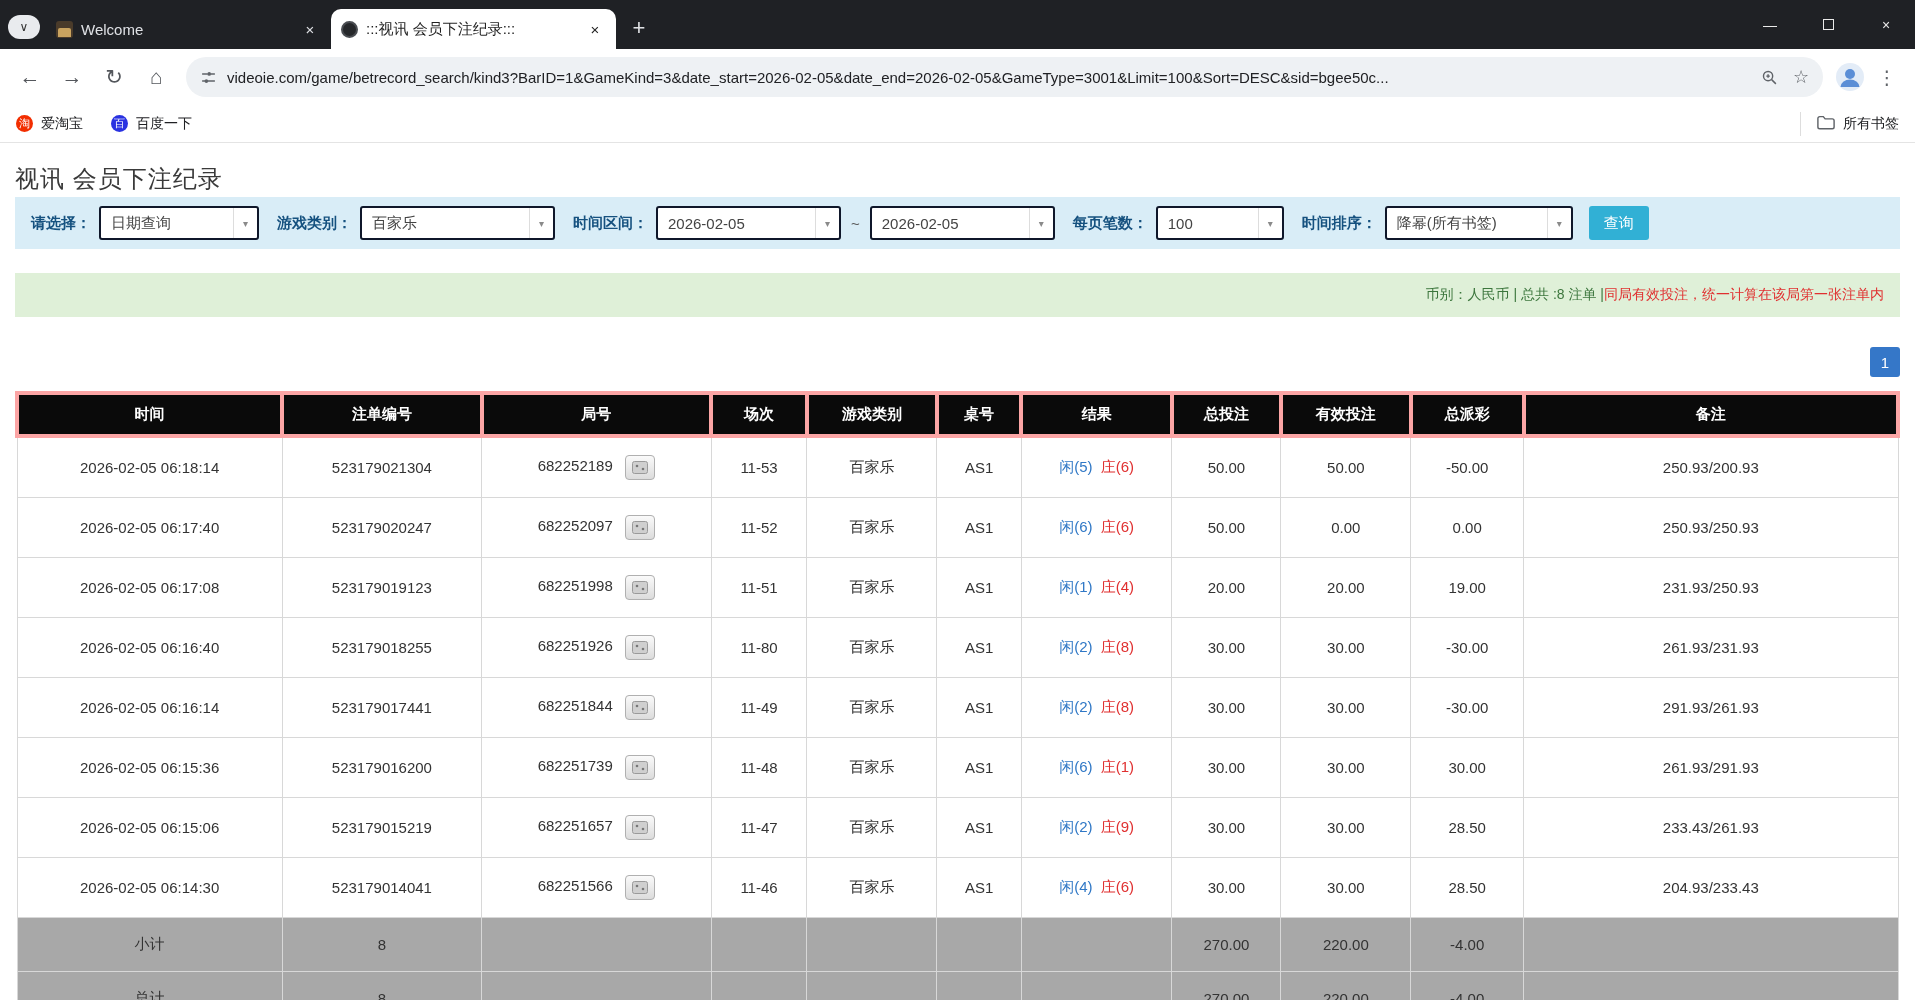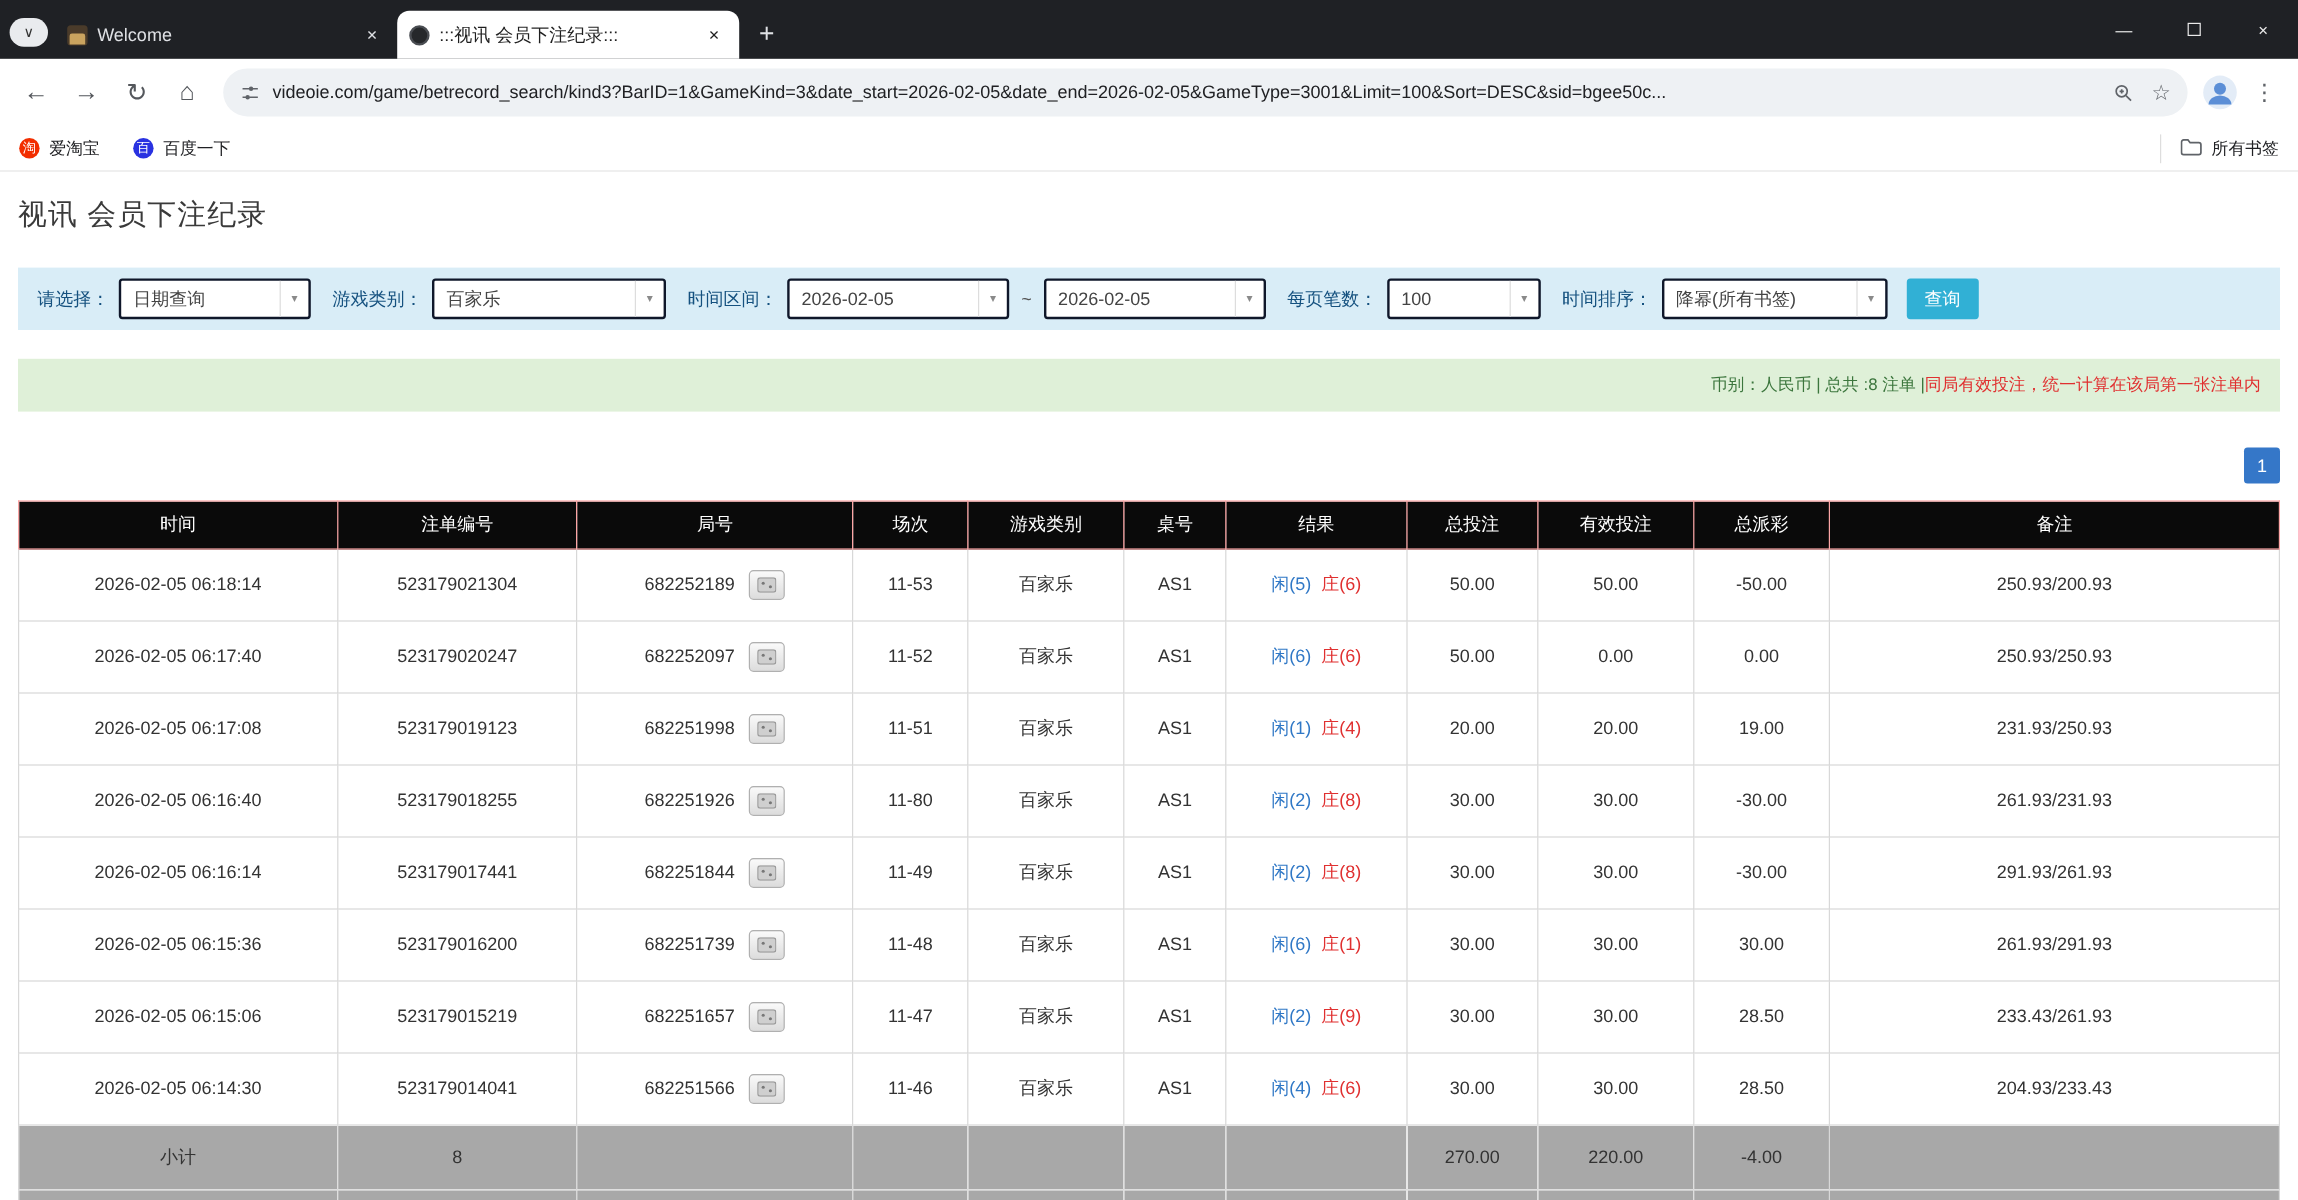--- a/index.html
+++ b/index.html
@@ -40,44 +40,44 @@
 .bookmarks{height:38px;background:#fff;border-bottom:1px solid #e4e4e4;display:flex;align-items:center;
   padding:0 16px;font-size:14px;color:#202124;gap:28px}
 .bm{display:flex;align-items:center;gap:8px}
 .bm-ico{width:17px;height:17px;border-radius:50%;color:#fff;font-size:11px;display:flex;align-items:center;justify-content:center}
 .bm-ico.tao{background:#f22e00}
 .bm-ico.baidu{background:#2932e1}
 .all-bm{margin-left:auto;display:flex;align-items:center;gap:8px;border-left:1px solid #ddd;padding-left:16px;height:24px}
 
 
 .content{padding:0 15px;background:#fff}
-h1{font-size:24px;font-weight:500;color:#3a3a3a;margin:20px 0 28px;letter-spacing:1px}
+h1{font-size:24px;font-weight:500;color:#3a3a3a;margin:20px 0 2px;letter-spacing:1px}
 
 .filter-bar{background:var(--filter-bg,#d9edf7);height:52px;display:flex;align-items:center;
   padding:0 16px;gap:8px;font-size:15px}
-.flabel{color:var(--label-blue,#15517f);font-weight:400;margin-left:10px;white-space:nowrap}
+.flabel{color:var(--label-blue,#15517f);font-weight:700;margin-left:10px;white-space:nowrap}
 .flabel.first{margin-left:0}
 .select{background:#fff;border:2px solid #0f172a;border-radius:3px;height:34px;display:flex;align-items:center;color:#444}
 .select .val{flex:1;padding:0 10px;white-space:nowrap;overflow:hidden}
 .select .arr{width:24px;align-self:stretch;display:flex;align-items:center;justify-content:center;
   border-left:1px solid #ddd;color:#8a8a8a;font-size:10px}
 .w160{width:160px}.w195{width:195px}.w185{width:185px}.w128{width:128px}.w188{width:188px}
 .tilde{color:#555;margin:0 2px}
 .search-btn{background:var(--search-btn,#31b0d5);color:#fff;font-size:15px;padding:0 15px;height:34px;border-radius:3px;margin-left:8px}
 
 .summary{background:var(--summary-bg,#dff0d8);height:44px;margin-top:24px;display:flex;align-items:center;
   justify-content:flex-end;padding:0 16px;font-size:14px}
 .sum-left{color:var(--summary-green,#3c763d)}
 .sum-right{color:var(--red,#e03030)}
 
 .pagi{display:flex;justify-content:flex-end;margin:30px 0 14px}
 .page-btn{width:30px;height:30px;background:var(--pagi-blue,#3577c8);color:#fff;font-size:15px;border-radius:3px}
 
 .bet-table{width:100%;border-collapse:collapse;font-size:15px;table-layout:fixed}
-.bet-table th{background:var(--header-bg,#0a0a0a);color:#fff;font-weight:400;padding:10px 4px;border:1px solid #fca5a5}
+.bet-table th{background:var(--header-bg,#0a0a0a);color:#fff;font-weight:700;padding:10px 4px;border:4px solid #fca5a5}
 .bet-table td{border:1px solid #d8d8d8;text-align:center;padding:17px 6px;color:#333;white-space:nowrap;overflow:hidden}
 .blue{color:var(--accent-blue,#3078c6)}
 .res-p{color:var(--accent-blue,#3078c6)}
 .res-b{color:var(--red,#e03030);margin-left:4px}
 .neg{color:var(--red,#e03030)}
 tfoot td{background:var(--footer-bg,#a8a8a8);color:#fff;padding:10px 6px;border-color:#cfcfcf}
 .replay-btn{display:inline-flex;align-items:center;justify-content:center;width:30px;height:25px;
   border:1px solid #b0b0b0;border-radius:4px;background:linear-gradient(#fafafa,#dcdcdc);
   margin-left:8px;vertical-align:middle}
 </style>

